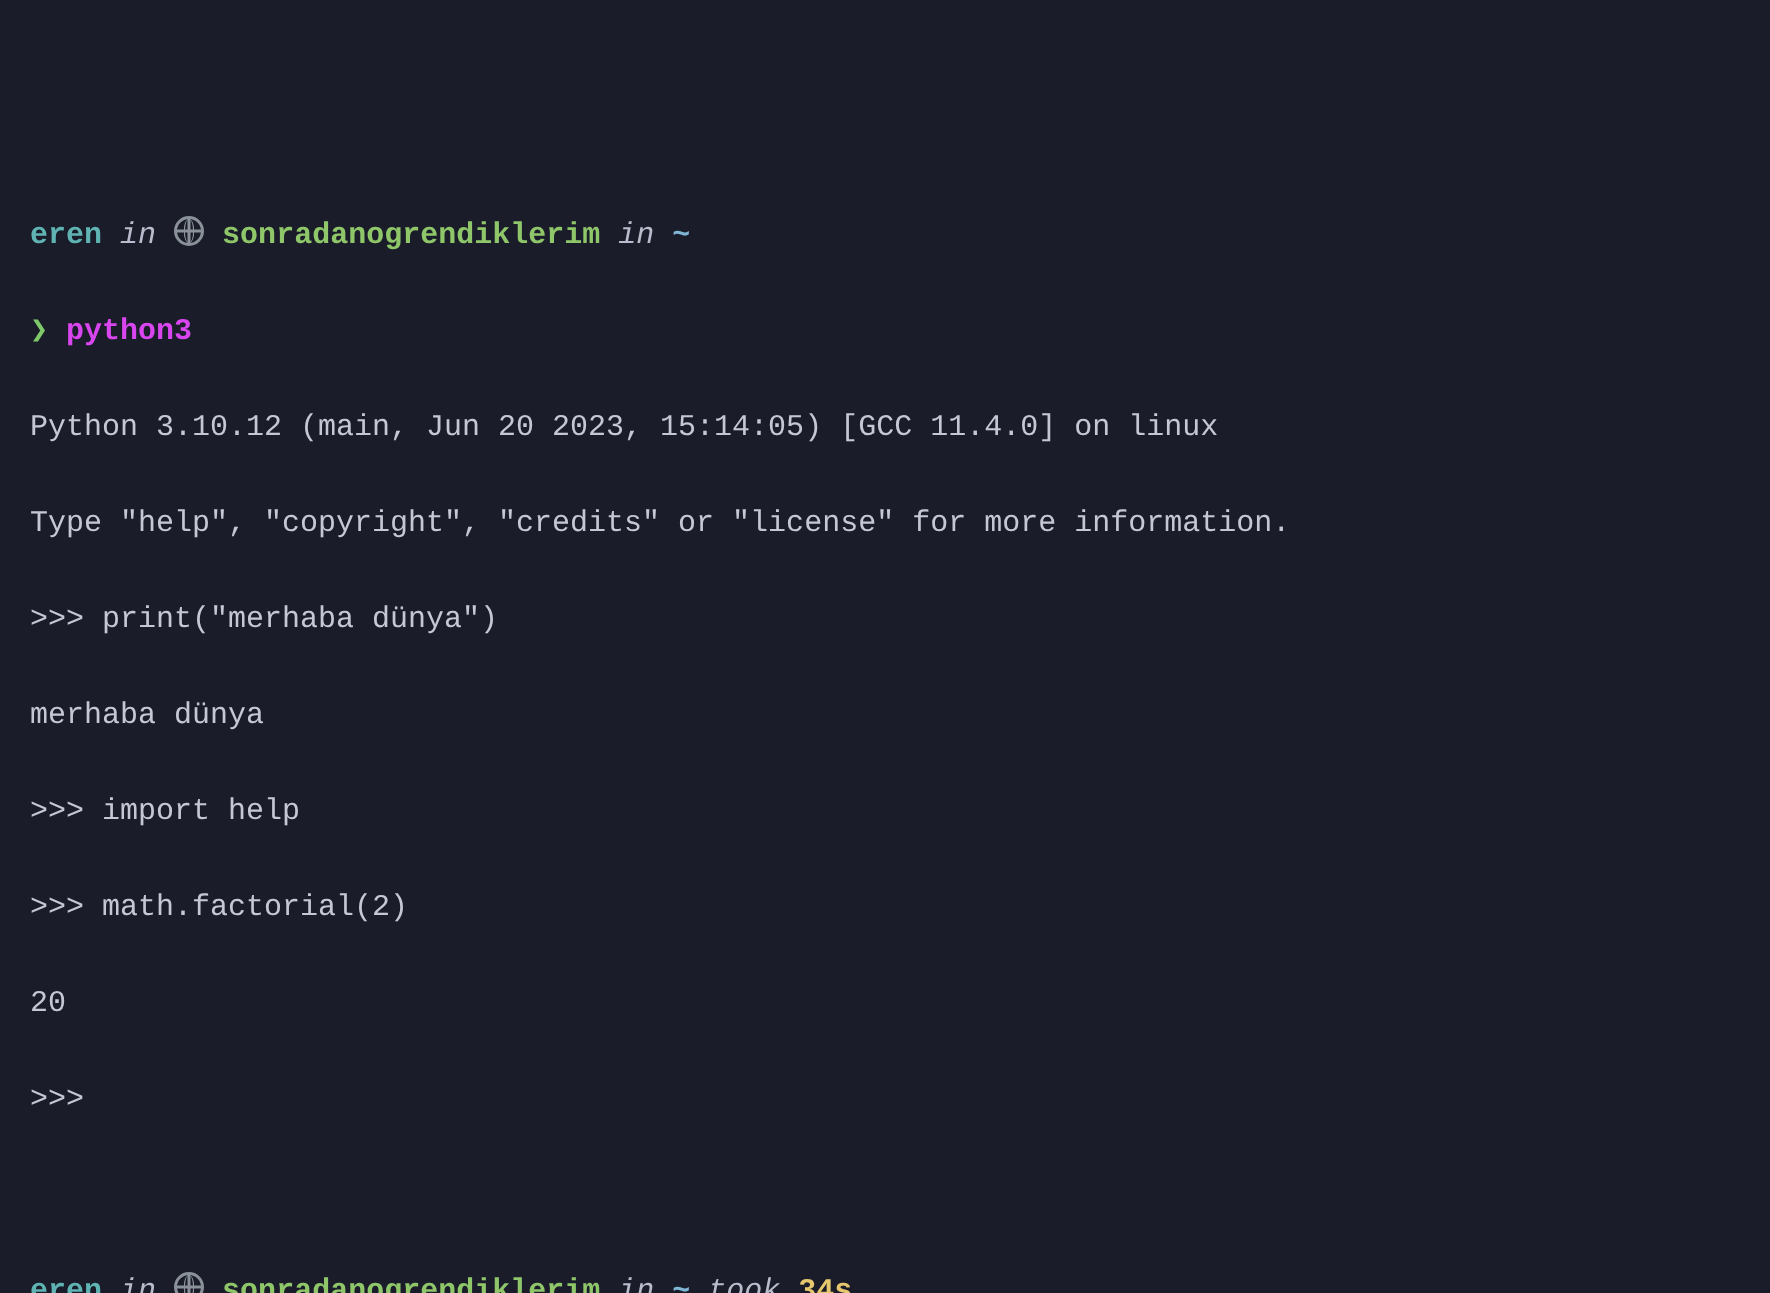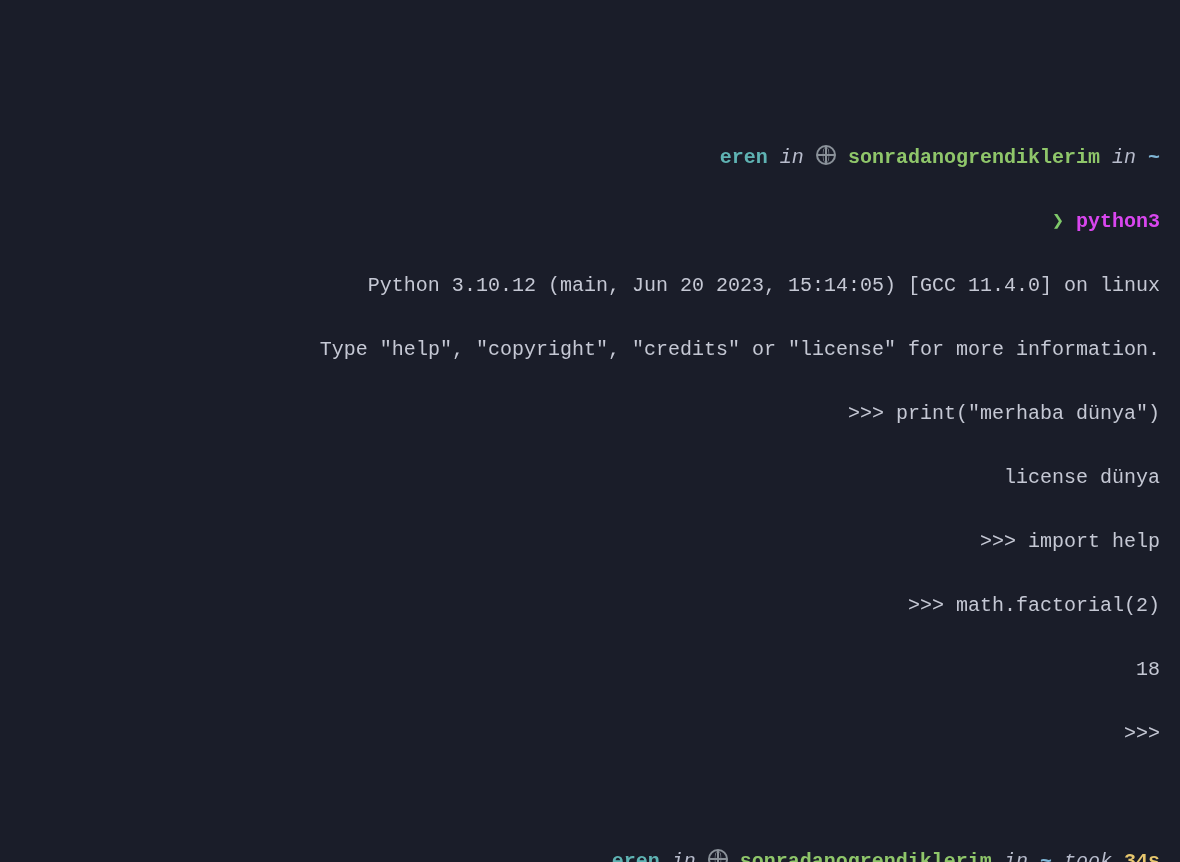--- a/index.html
+++ b/index.html
@@ -1,15 +1,15 @@
 <!DOCTYPE html>
 <html><head>
 <meta charset="utf-8">
 <style>
-  * { margin: 0; padding: 0; box-sizing: border-box; text-align: right; }
+  * { margin: 0; padding: 0; box-sizing: border-box; }
   body {
     background: #1a1d29;
     color: #c5c8d4;
     font-family: 'Menlo', 'Monaco', 'Consolas', 'Courier New', monospace;
     font-size: 20px;
     line-height: 1.6;
     padding: 14px 20px;
     width: 1180px;
     height: 862px;
     overflow: hidden;
@@ -47,24 +47,24 @@
 </head>
 <body>
 
 
 
 <span class="line"><span class="teal">eren</span> <span class="dim">in</span> <span class="globe"></span> <span class="green-host">sonradanogrendiklerim</span> <span class="dim">in</span> <span class="cyan-path">~</span></span>
 <span class="line"><span class="prompt-sym">❯</span> <span class="blue-cmd">python3</span></span>
 <span class="line plain">Python 3.10.12 (main, Jun 20 2023, 15:14:05) [GCC 11.4.0] on linux</span>
 <span class="line plain">Type "help", "copyright", "credits" or "license" for more information.</span>
 <span class="line"><span class="plain">&gt;&gt;&gt;</span> <span class="plain">print("merhaba dünya")</span></span>
-<span class="line plain">license dünya</span>
+<span class="line plain">merhaba dünya</span>
 <span class="line"><span class="plain">&gt;&gt;&gt;</span> <span class="plain">import help</span></span>
 <span class="line"><span class="plain">&gt;&gt;&gt;</span> <span class="plain">math.factorial(2)</span></span>
-<span class="line plain">18</span>
+<span class="line plain">20</span>
 <span class="line"><span class="plain">&gt;&gt;&gt;</span></span>
 <span class="line"> </span>
 <span class="line"><span class="teal">eren</span> <span class="dim">in</span> <span class="globe"></span> <span class="green-host">sonradanogrendiklerim</span> <span class="dim">in</span> <span class="cyan-path">~</span> <span class="dim">took</span> <span class="yellow">34s</span></span>
 
 
 
 
 
 
 

